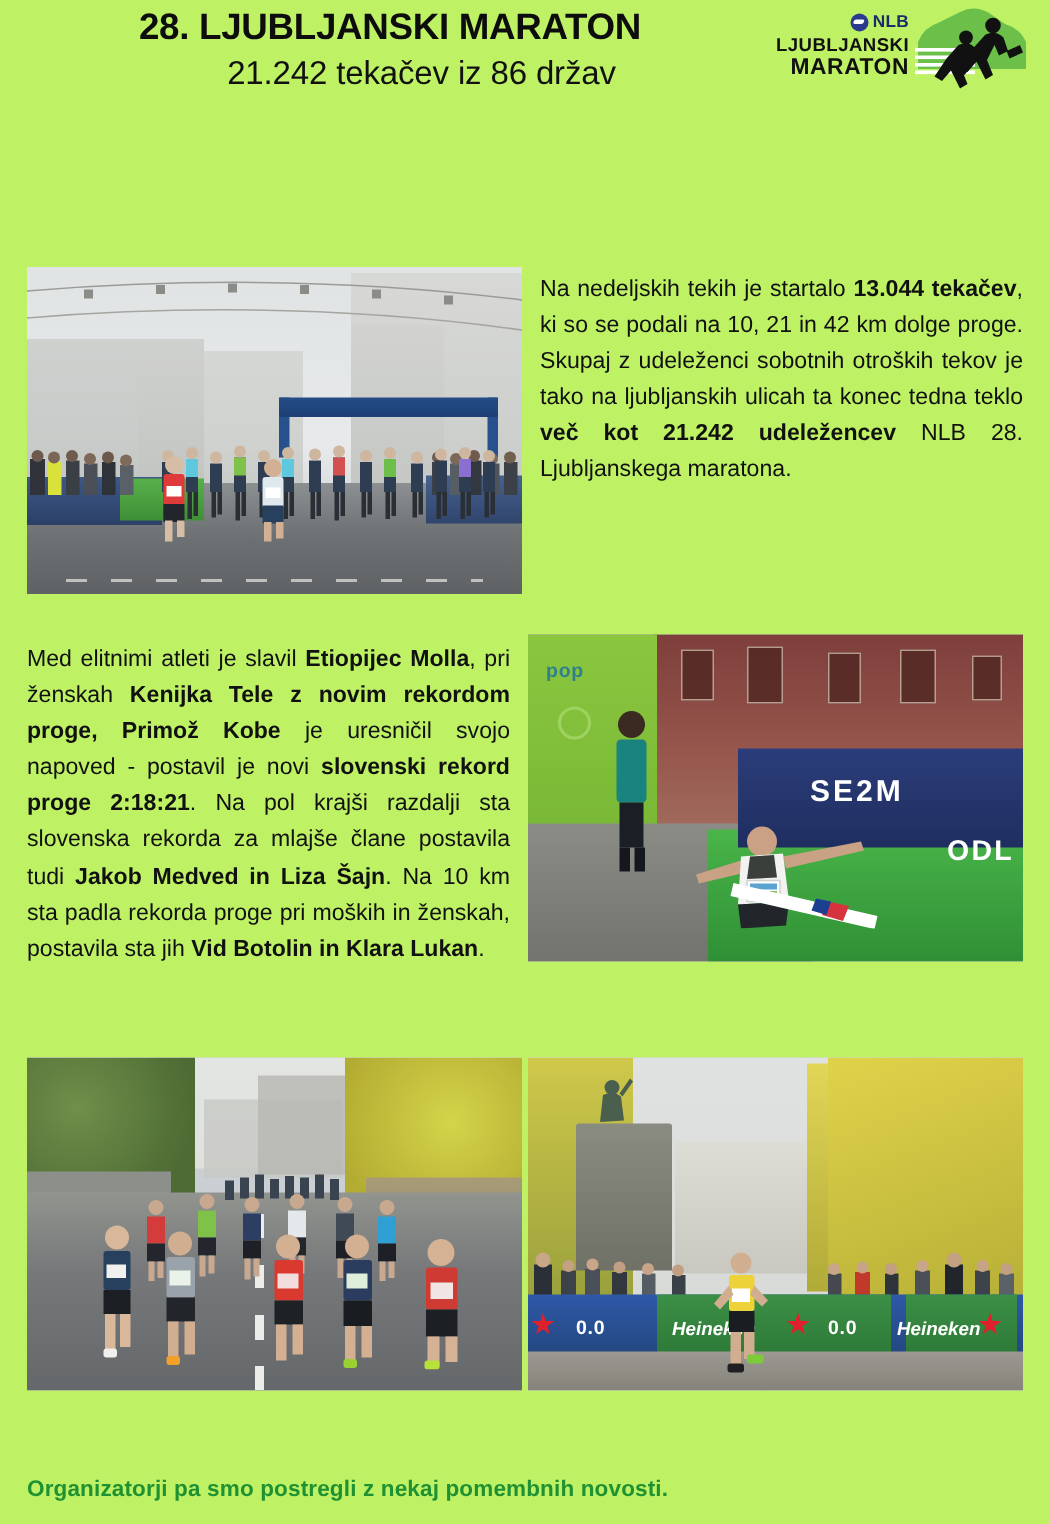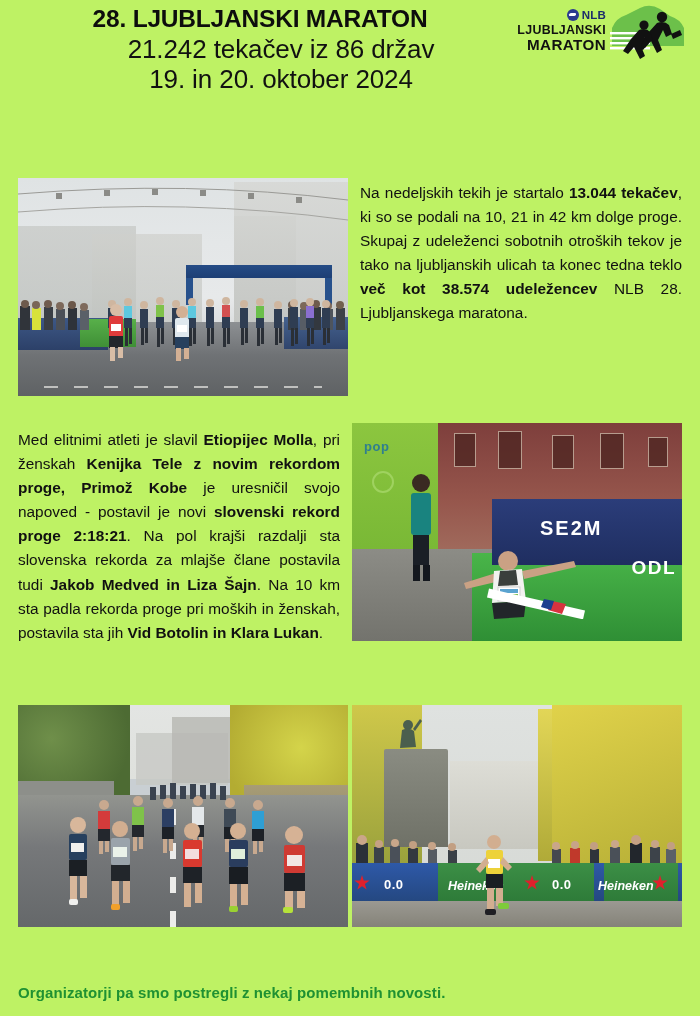--- a/index.html
+++ b/index.html
@@ -13,21 +13,21 @@
   .page { position: relative; width: 700px; height: 1016px; background:#bef264; }
 
   
   .header { position:relative; height:108px; }
   .titles { position:absolute; left:0; top:4px; width:520px; text-align:center; }
   .title-main {
     font-size: 24.5px; font-weight: 700; letter-spacing: -0.2px;
     line-height: 30px; color:#0d0d0d; white-space: nowrap;
   }
   .title-sub {
-    font-size: 26px; font-weight: 400; letter-spacing: -0.1px;
+    font-size: 22px; font-weight: 400; letter-spacing: -0.1px;
     line-height: 30px; color:#111; white-space: nowrap; margin-left: 42px;
   }
 
   
   .logo { position:absolute; right:8px; top:4px; width:178px; height:62px; }
   .logo-text { position:absolute; left:0; top:4px; width:92px; text-align:right; }
   .nlb-row { display:flex; align-items:center; justify-content:flex-end; gap:3px; height:13px; }
   .nlb-badge {
     width:12px; height:12px; border-radius:50%;
     background:#2b3a8f; position:relative; flex:0 0 auto;
@@ -175,21 +175,20 @@
 </style>
 </head>
 <body>
 
 <div class="page">
 
   <div class="header">
     <div class="titles">
       <div class="title-main">28. LJUBLJANSKI MARATON</div>
       <div class="title-sub">21.242 tekačev iz 86 držav</div>
-      <div class="title-sub">19. in 20. oktober 2024</div>
     </div>
 
     <div class="logo">
       <div class="logo-text">
         <div class="nlb-row">
           <span class="nlb-badge"></span>
           <span class="nlb-word">NLB</span>
         </div>
         <div class="logo-l1">LJUBLJANSKI</div>
         <div class="logo-l2">MARATON</div>
@@ -359,21 +358,21 @@
           <rect x="83" y="35" width="10" height="7" fill="#fff"></rect>
           <rect x="81" y="47" width="14" height="12" fill="#27405e"></rect>
           <rect x="82" y="58" width="5" height="13" fill="#d3b094"></rect>
           <rect x="90" y="58" width="5" height="11" fill="#d3b094"></rect>
         </g>
       </g>
     </svg>
   </div>
 
   <div class="col-text" id="text-right">
-    <span>Na nedeljskih tekih je startalo </span><b>13.044 tekačev</b><span>, ki so se podali na 10, 21 in 42 km dolge proge. Skupaj z udeleženci sobotnih otroških tekov je tako na ljubljanskih ulicah ta konec tedna teklo </span><b>več kot 38.574 udeležencev</b><span> NLB 28. Ljubljanskega maratona.</span>
+    <span>Na nedeljskih tekih je startalo </span><b>13.044 tekačev</b><span>, ki so se podali na 10, 21 in 42 km dolge proge. Skupaj z udeleženci sobotnih otroških tekov je tako na ljubljanskih ulicah ta konec tedna teklo </span><b>več kot 21.242 udeležencev</b><span> NLB 28. Ljubljanskega maratona.</span>
   </div>
 
   <div class="col-text" id="text-left">
     <span>Med elitnimi atleti je slavil </span><b>Etiopijec Molla</b><span>, pri ženskah </span><b>Kenijka Tele z novim rekordom proge, Primož Kobe</b><span> je uresničil svojo napoved - postavil je novi </span><b>slovenski rekord proge 2:18:21</b><span>. Na pol krajši razdalji sta slovenska rekorda za mlajše člane postavila tudi </span><b>Jakob Medved in Liza Šajn</b><span>. Na 10 km sta padla rekorda proge pri moških in ženskah, postavila sta jih </span><b>Vid Botolin in Klara Lukan</b><span>.</span>
   </div>
 
   <div class="photo" id="photo-winner">
     <div class="p2-bg"></div>
     <div class="p2-building">
       <div class="p2-win" style="left:18px;top:10px;width:22px;height:34px;"></div>

